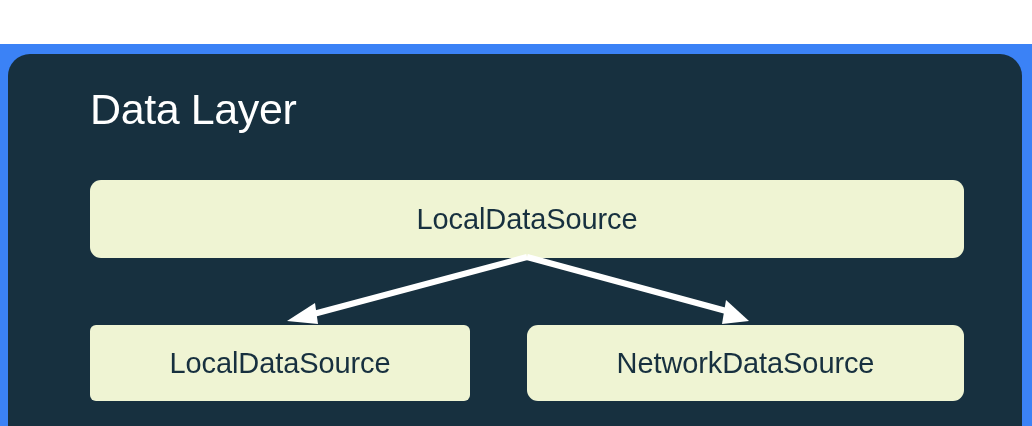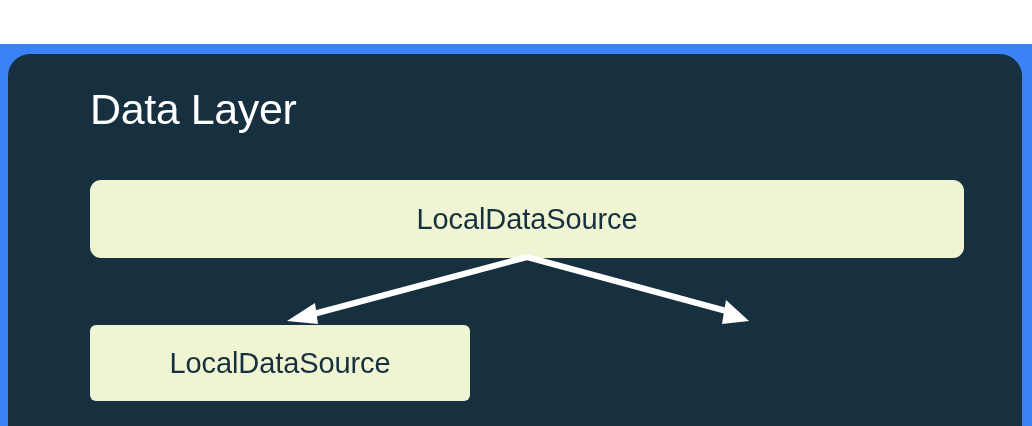--- a/index.html
+++ b/index.html
@@ -98,20 +98,23 @@
   </div>
 
   <div class="node-box" id="node-repository">
     <span class="node-label">LocalDataSource</span>
   </div>
 
   <div class="node-box" id="node-local">
     <span class="node-label">LocalDataSource</span>
   </div>
 
+  <div class="node-box" id="node-network">
+    <span class="node-label">NetworkDataSource</span>
+  </div>
 
   <svg id="arrow-svg" viewBox="0 0 1032 426">
     <g>
       <line x1="527" y1="213" x2="306" y2="272" stroke="#FFFFFF" stroke-width="6" stroke-linecap="butt"></line>
       <polygon points="287,277 315,259 318,280" fill="#FFFFFF"></polygon>
     </g>
     <g>
       <line x1="527" y1="213" x2="730" y2="268" stroke="#FFFFFF" stroke-width="6" stroke-linecap="butt"></line>
       <polygon points="749,277 722,280 726,256" fill="#FFFFFF"></polygon>
     </g>

